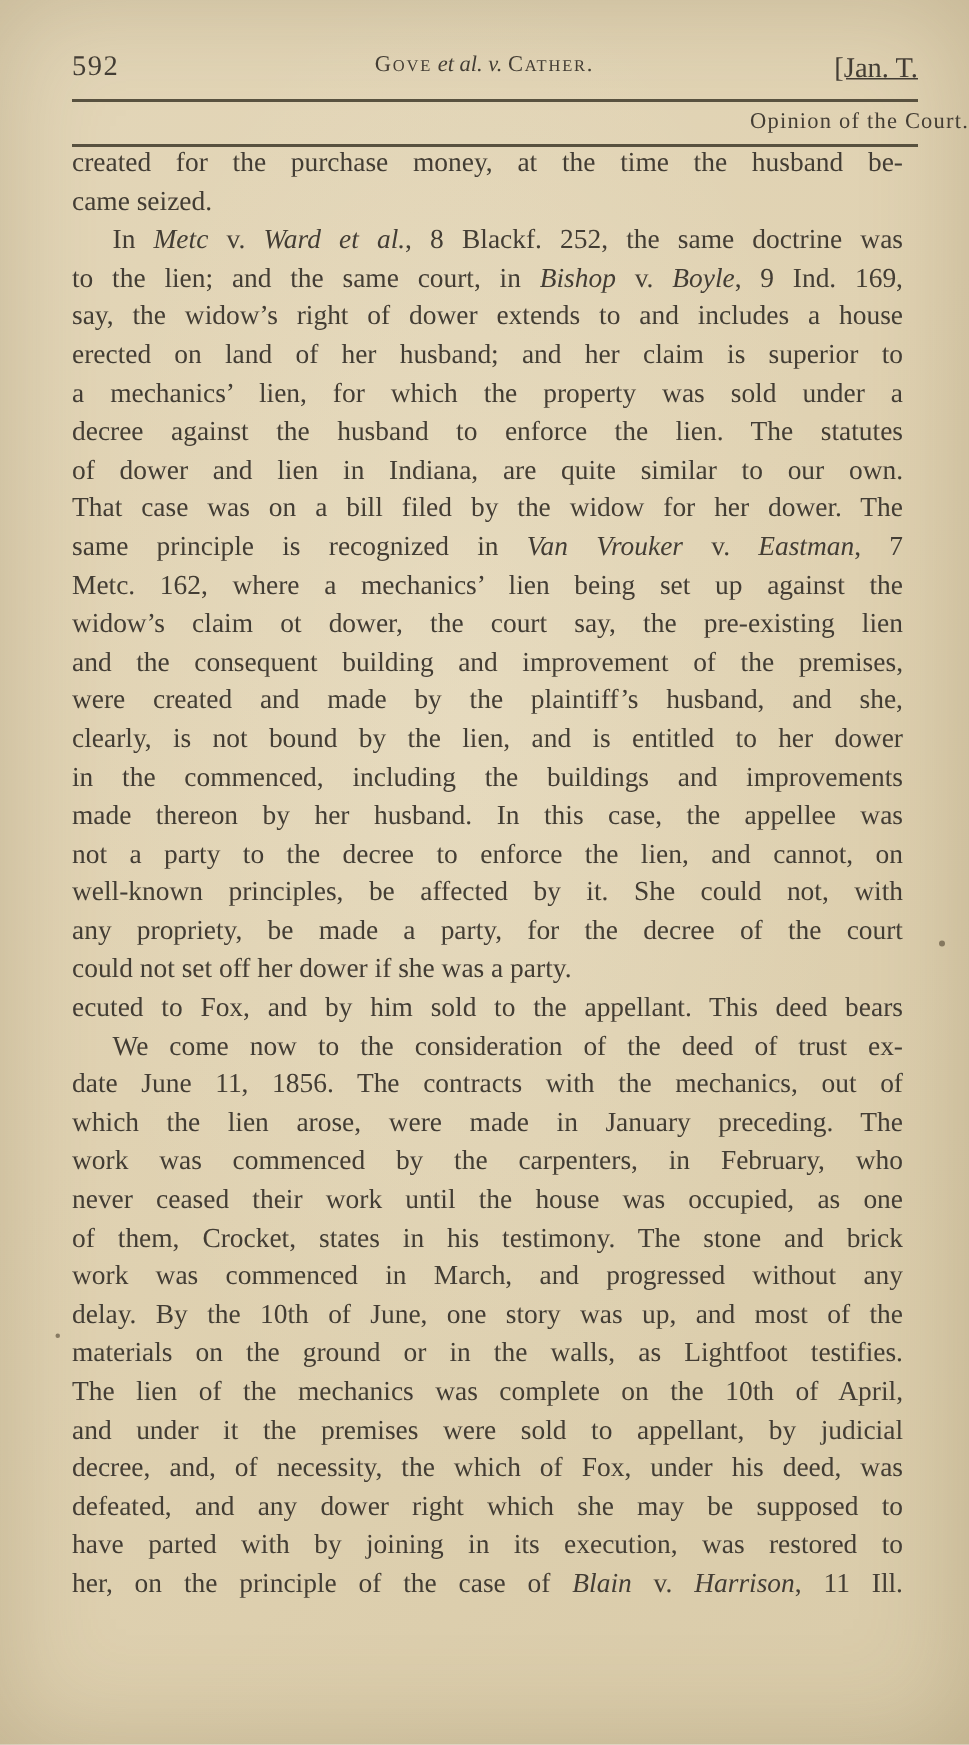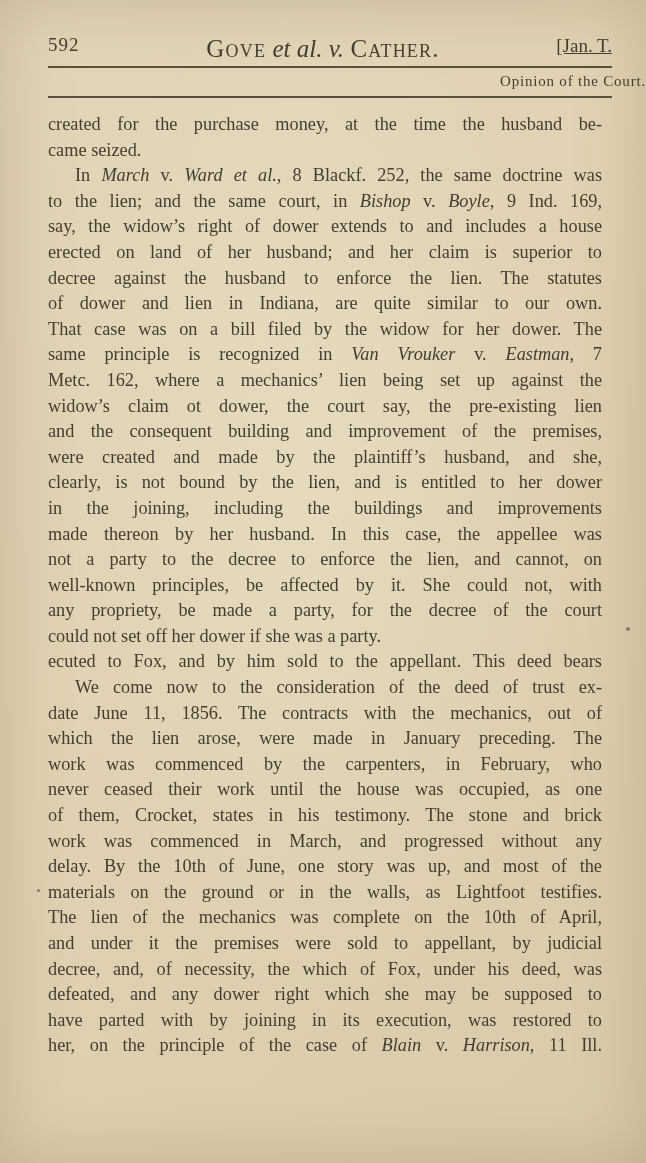--- a/index.html
+++ b/index.html
@@ -9,29 +9,29 @@
     background:
       radial-gradient(ellipse at 48% 42%, rgba(255,252,240,0.20) 0%, rgba(255,252,240,0) 55%),
       linear-gradient(135deg,#e3d6b8 0%,#e0d2b2 45%,#d9cba9 100%);
     box-shadow:inset 0 0 70px rgba(120,100,60,0.28);
     font-family:"Liberation Serif","DejaVu Serif",serif;
     color:#433d34;
     overflow:hidden;
   }
   .abs{position:absolute;}
   .pagenum{left:48px;top:34px;font-size:19px;letter-spacing:1px;}
-  .case-title{left:0;right:0;top:35px;text-align:center;font-size:25px;}
+  .case-title{left:0;right:0;top:35px;text-align:center;font-size:15px;}
   .term{right:34px;top:35px;text-align:right;font-size:19px;text-decoration:underline;}
   .sc{font-variant:small-caps;letter-spacing:1.2px;}
   .it{font-style:italic;}
   .rule{left:48px;width:564px;height:1.6px;background:#58513f;}
   .rule1{top:66px;}
   .rule2{top:96px;}
   .running{left:0;right:0;top:73px;text-align:right;font-size:15px;letter-spacing:0.8px;}
-  .body{left:48px;top:112px;width:554px;font-size:18.3px;}
+  .body{left:48px;top:96px;width:554px;font-size:18.3px;}
   .line{
     height:25.6px;line-height:25.6px;overflow:hidden;
     text-align:justify;text-align-last:justify;
     white-space:normal;
   }
   .line.para-end{text-align-last:left;}
   .line.indent{text-indent:27px;}
   .speck{border-radius:50%;background:rgba(90,78,58,0.65);}
   .speck1{left:626px;top:627px;width:4px;height:4px;}
   .speck2{left:37px;top:889px;width:3px;height:3px;}
@@ -42,34 +42,35 @@
 <div class="page">
   <div class="abs pagenum">592</div>
   <div class="abs case-title"><span class="sc">Gove</span><span class="it"> et al. v. </span><span class="sc">Cather.</span></div>
   <div class="abs term">[Jan. T.</div>
   <div class="abs rule rule1"></div>
   <div class="abs running">Opinion of the Court.</div>
   <div class="abs rule rule2"></div>
   <div class="abs body">
       <div class="line"><span>created for the purchase money, at the time the husband be-</span></div>
       <div class="line para-end"><span>came seized.</span></div>
-      <div class="line indent"><span>In </span><span class="it">March</span><span> v. </span><span class="it">Ward et al.</span><span>, 8 Blackf. 252, the same doctrine was</span></div>
+      <div class="line indent"><span>In </span><span class="it">Metc</span><span> v. </span><span class="it">Ward et al.</span><span>, 8 Blackf. 252, the same doctrine was</span></div>
       <div class="line"><span>to the lien; and the same court, in </span><span class="it">Bishop</span><span> v. </span><span class="it">Boyle</span><span>, 9 Ind. 169,</span></div>
       <div class="line"><span>say, the widow’s right of dower extends to and includes a house</span></div>
       <div class="line"><span>erected on land of her husband; and her claim is superior to</span></div>
+      <div class="line"><span>a mechanics’ lien, for which the property was sold under a</span></div>
       <div class="line"><span>decree against the husband to enforce the lien.  The statutes</span></div>
       <div class="line"><span>of dower and lien in Indiana, are quite similar to our own.</span></div>
       <div class="line"><span>That case was on a bill filed by the widow for her dower.  The</span></div>
       <div class="line"><span>same principle is recognized in </span><span class="it">Van Vrouker</span><span> v. </span><span class="it">Eastman</span><span>, 7</span></div>
       <div class="line"><span>Metc. 162, where a mechanics’ lien being set up against the</span></div>
       <div class="line"><span>widow’s claim ot dower, the court say, the pre-existing lien</span></div>
       <div class="line"><span>and the consequent building and improvement of the premises,</span></div>
       <div class="line"><span>were created and made by the plaintiff’s husband, and she,</span></div>
       <div class="line"><span>clearly, is not bound by the lien, and is entitled to her dower</span></div>
-      <div class="line"><span>in the joining, including the buildings and improvements</span></div>
+      <div class="line"><span>in the commenced, including the buildings and improvements</span></div>
       <div class="line"><span>made thereon by her husband.  In this case, the appellee was</span></div>
       <div class="line"><span>not a party to the decree to enforce the lien, and cannot, on</span></div>
       <div class="line"><span>well-known principles, be affected by it.  She could not, with</span></div>
       <div class="line"><span>any propriety, be made a party, for the decree of the court</span></div>
       <div class="line para-end"><span>could not set off her dower if she was a party.</span></div>
       <div class="line"><span>ecuted to Fox, and by him sold to the appellant.  This deed bears</span></div>
       <div class="line indent"><span>We come now to the consideration of the deed of trust ex-</span></div>
       <div class="line"><span>date June 11, 1856.  The contracts with the mechanics, out of</span></div>
       <div class="line"><span>which the lien arose, were made in January preceding.  The</span></div>
       <div class="line"><span>work was commenced by the carpenters, in February, who</span></div>

